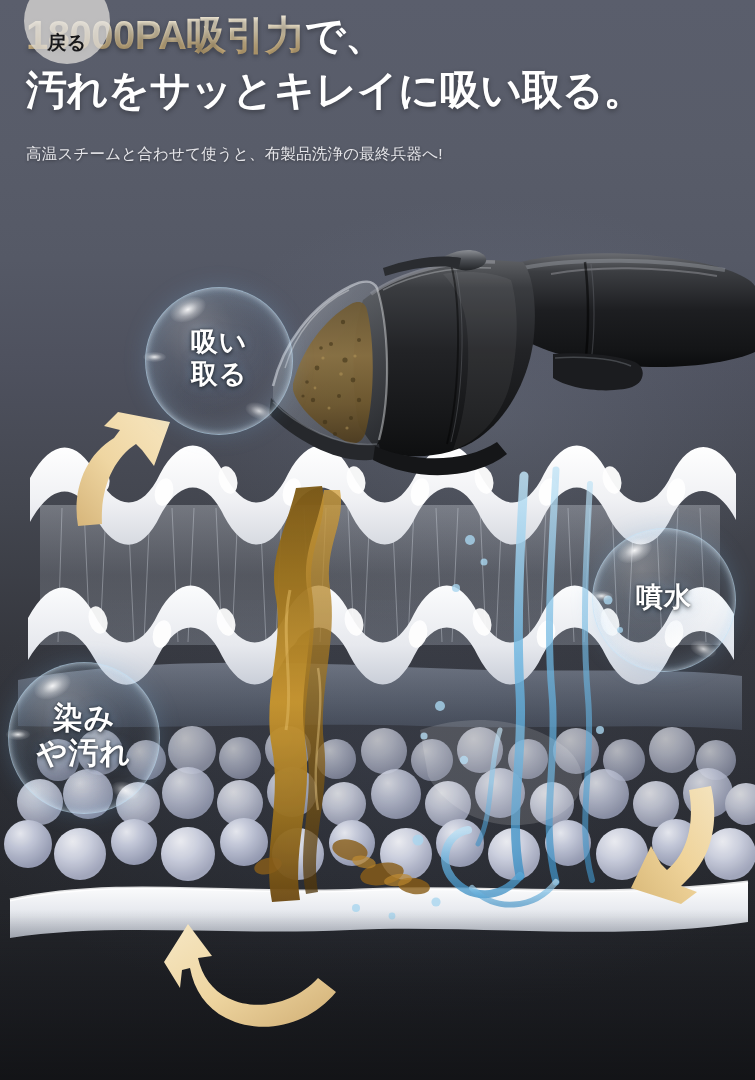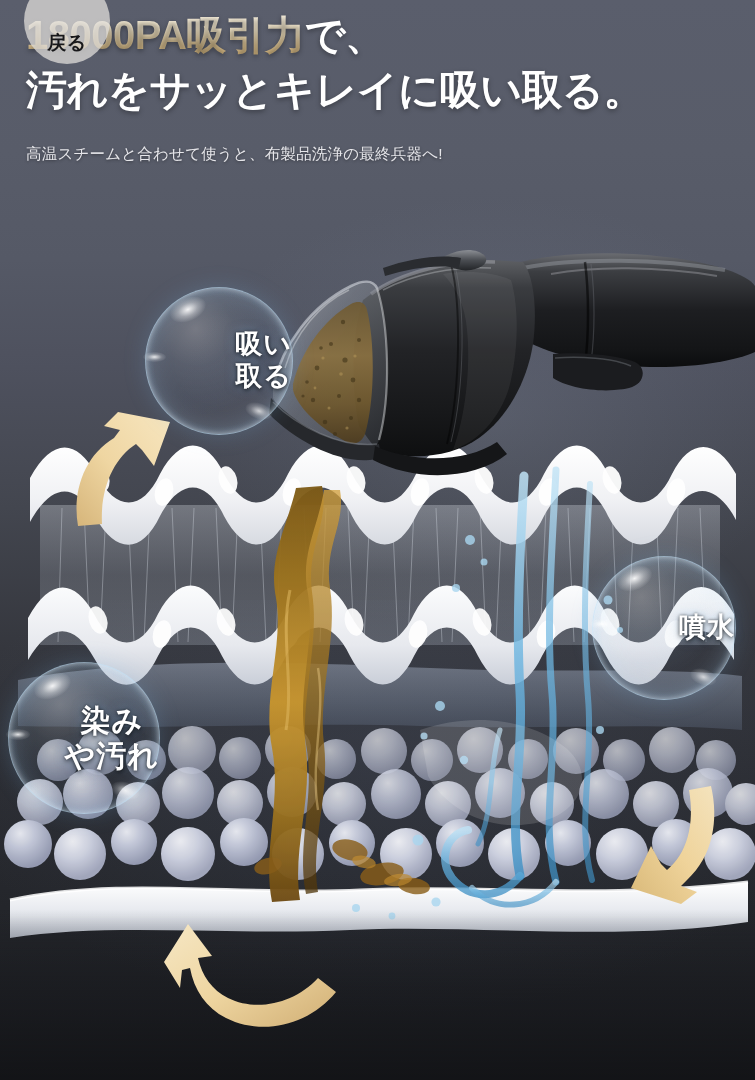--- a/index.html
+++ b/index.html
@@ -105,31 +105,32 @@
     letter-spacing: 0.2px;
     text-shadow: 0 1px 3px rgba(0,0,0,0.4);
   }
 
   
   .bubble {
     position: absolute;
     border-radius: 50%;
     display: flex;
     align-items: center;
-    justify-content: flex-end;
+    justify-content: center;
     text-align: center;
     z-index: 35;
     background:
       radial-gradient(circle at 34% 28%, rgba(255,255,255,0.22) 0%, rgba(190,215,235,0.10) 26%, rgba(120,160,200,0.05) 48%, rgba(255,255,255,0.0) 62%),
       radial-gradient(circle at 50% 50%, rgba(255,255,255,0.0) 63%, rgba(168,206,235,0.30) 80%, rgba(205,232,250,0.62) 92%, rgba(255,255,255,0.18) 100%);
     box-shadow:
       inset 0 0 26px rgba(175,215,245,0.30),
       inset 0 0 5px rgba(255,255,255,0.45),
       0 0 22px rgba(120,175,220,0.22);
     border: 1.4px solid rgba(196,228,250,0.55);
+    font-family: Liberation Mono, monospace;
   }
   .bubble .btxt {
     position: relative;
     color: #ffffff;
     font-weight: 700;
     line-height: 1.18;
     letter-spacing: 1px;
     text-shadow:
       0 0 3px rgba(0,0,0,0.55),
       0 2px 5px rgba(0,0,0,0.55),
@@ -162,21 +163,21 @@
     left: -2%; top: 44%;
     width: 16%; height: 7%;
     border-radius: 50%;
     background: radial-gradient(ellipse at 50% 50%, rgba(255,255,255,0.85) 0%, rgba(255,255,255,0.2) 45%, rgba(255,255,255,0) 78%);
     z-index: 2;
   }
 
   #bubble-suck   { left: 145px; top: 287px;  width: 148px; height: 148px; }
   #bubble-suck .btxt   { font-size: 27px; }
 
-  #bubble-spray  { left: 592px; top: 556px;  width: 144px; height: 144px; }
+  #bubble-spray  { left: 592px; top: 528px;  width: 144px; height: 144px; }
   #bubble-spray .btxt  { font-size: 27px; }
 
   #bubble-stain  { left: 8px;   top: 662px;  width: 152px; height: 152px; }
   #bubble-stain .btxt  { font-size: 30px; }
 
   #bubble-lift   { left: 495px; top: 925px;  width: 155px; height: 155px; }
   #bubble-lift .btxt   { font-size: 28px; }
 
   
   #product { position: absolute; left: 255px; top: 248px; width: 500px; height: 290px; z-index: 22; }

